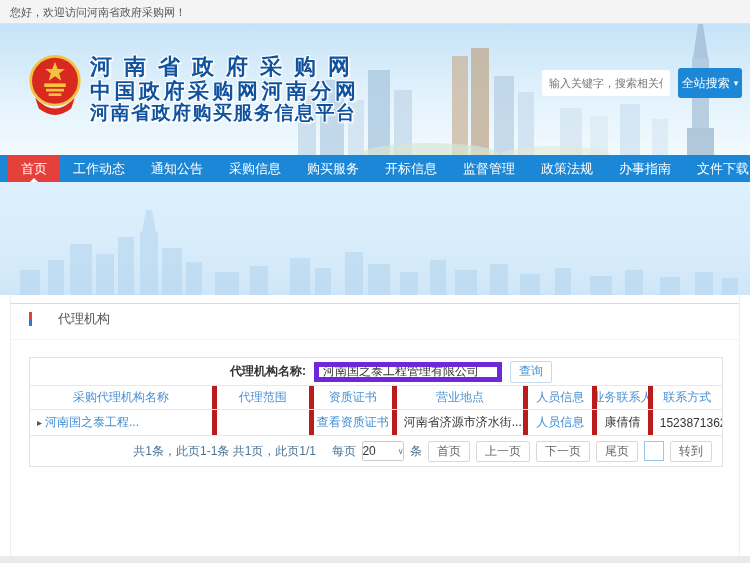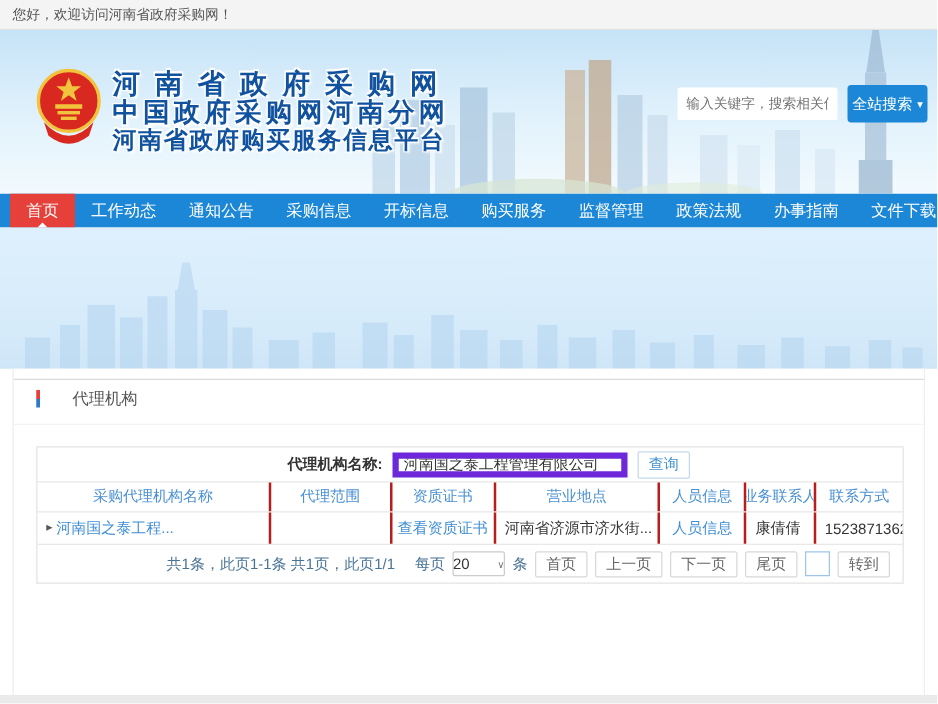--- a/index.html
+++ b/index.html
@@ -66,21 +66,21 @@
   .form-input { width:188px; height:20px; border:5px solid #6d28d9; font-size:12px;
     color:#333; padding:0 4px; outline:none; }
   .query-btn { height:22px; padding:0 8px; background:#fff; border:1px solid #c5d9ec;
     color:#4090d3; font-size:12px; border-radius:2px; cursor:pointer; }
 
   .grid-row { display:grid; grid-template-columns:27% 14% 12% 19% 10% 8% 10%; align-items:center; }
   .thead { height:24px; border-bottom:1px solid #e8e8e8; }
   .thead .cell { color:#4a90d4; text-align:center; font-size:12px; }
   .tdata { height:26px; border-bottom:1px solid #e8e8e8; }
   .cell { height:100%; display:flex; align-items:center; justify-content:center;
-    border-right:2px solid #b91c1c; overflow:hidden; white-space:nowrap; }
+    border-right:5px solid #b91c1c; overflow:hidden; white-space:nowrap; }
   .cell:last-child { border-right:none; }
   .cell.left { justify-content:flex-start; padding-left:7px; }
   .link { color:#3f8ed6; cursor:pointer; text-decoration:none; }
   .plain { color:#333; }
   .expand-arrow { color:#555; font-size:10px; margin-right:3px; }
 
   .pagination { height:30px; display:flex; align-items:center; justify-content:flex-end;
     gap:6px; padding-right:10px; font-size:12px; color:#4a7496; }
   .pg-summary { margin-right:10px; color:#4a7496; }
   .pg-label { color:#4a7496; }
@@ -151,22 +151,22 @@
         <span class="chev">▾</span>
       </button>
     </div>
   </div>
 
   <div class="nav">
     <span class="nav-item active">首页</span>
     <span class="nav-item">工作动态</span>
     <span class="nav-item">通知公告</span>
     <span class="nav-item">采购信息</span>
+    <span class="nav-item">购买服务</span>
     <span class="nav-item">开标信息</span>
-    <span class="nav-item">购买服务</span>
     <span class="nav-item">监督管理</span>
     <span class="nav-item">政策法规</span>
     <span class="nav-item">办事指南</span>
     <span class="nav-item">文件下载</span>
 
   </div>
 
   <div class="banner">
     <svg class="skyline" viewBox="0 0 750 113" preserveAspectRatio="none">
       <g fill="#b3d4ee" opacity="0.55">

